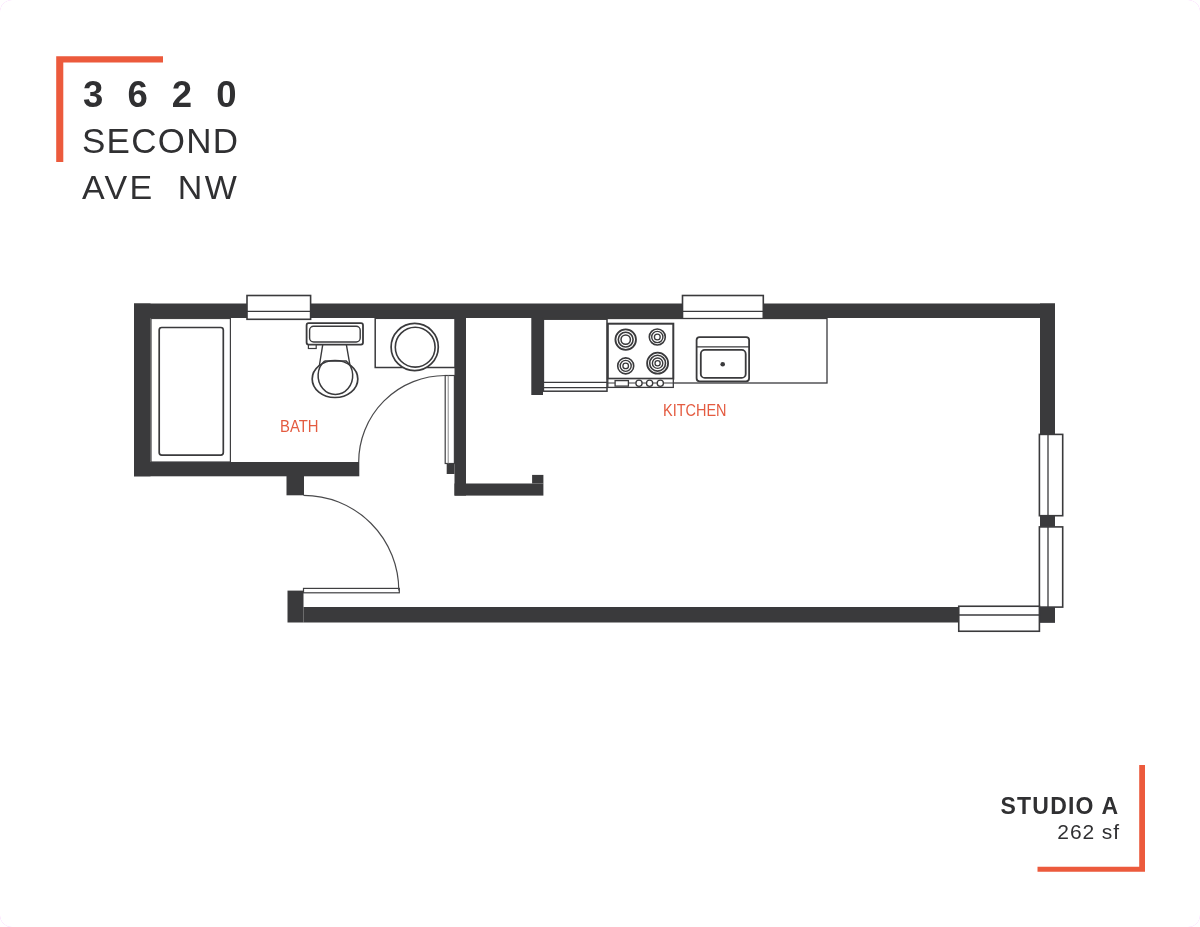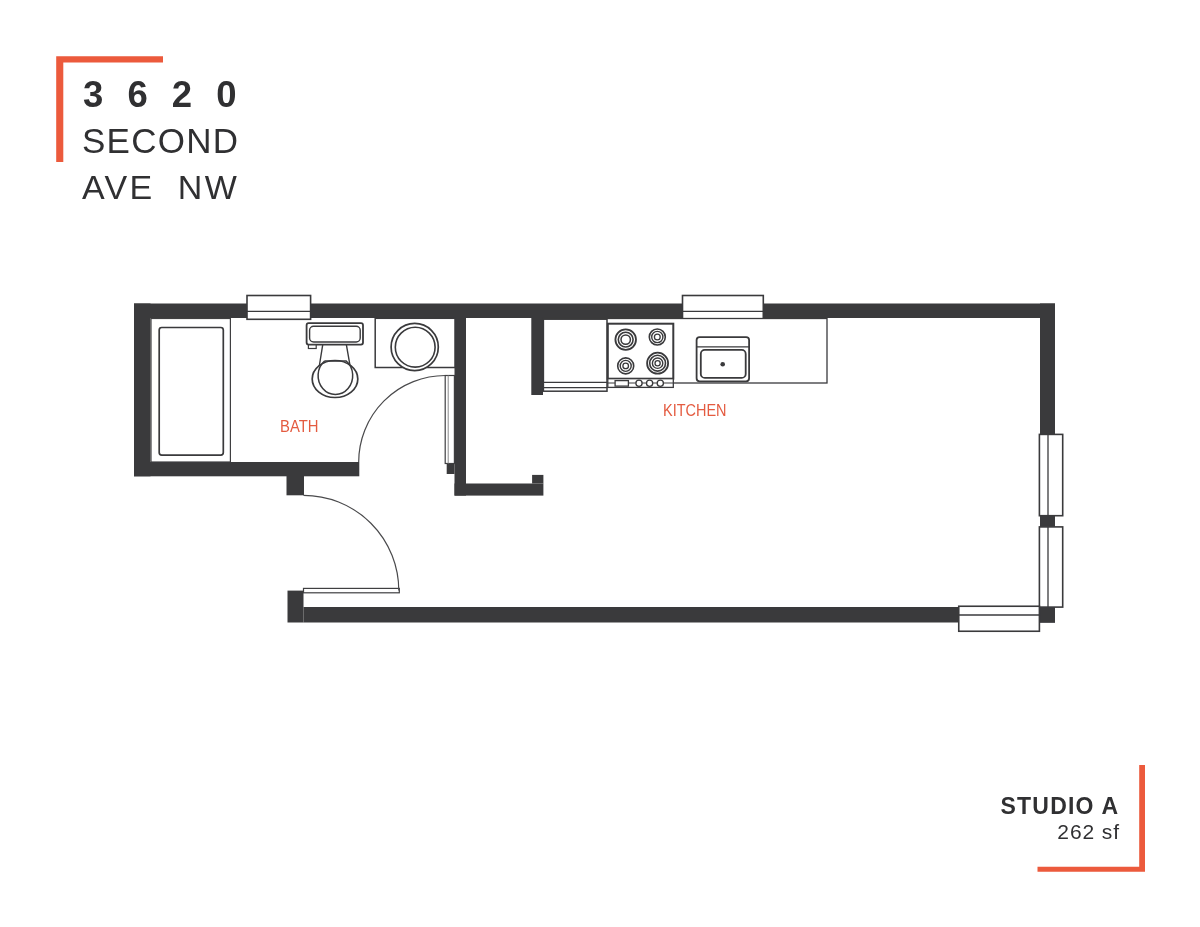--- a/index.html
+++ b/index.html
@@ -1,18 +1,18 @@
 <!DOCTYPE html>
 <html><head>
 <meta charset="utf-8">
 <title>3620 Second Ave NW - Studio A</title>
 <style>
   html,body{margin:0;padding:0;background:#ffffff;}
   .page{position:relative;width:1200px;height:927px;background:#f0abfc;overflow:hidden;
-        font-family:"Liberation Sans", sans-serif;}
+        font-family:"Liberation Sans", sans-serif;border-radius:12px;}
   svg text{font-family:"Liberation Sans", sans-serif;}
 </style>
 </head>
 <body>
 <div class="page">
 <svg width="1200" height="927" viewBox="0 0 1200 927" xmlns="http://www.w3.org/2000/svg">
 
 <rect x="0" y="0" width="1200" height="927" fill="#ffffff"></rect>
 
 <path d="M56.2,162.1 L56.2,56.2 L163,56.2 L163,62.5 L63.3,62.5 L63.3,162.1 Z" fill="#ec5a3c"></path>

